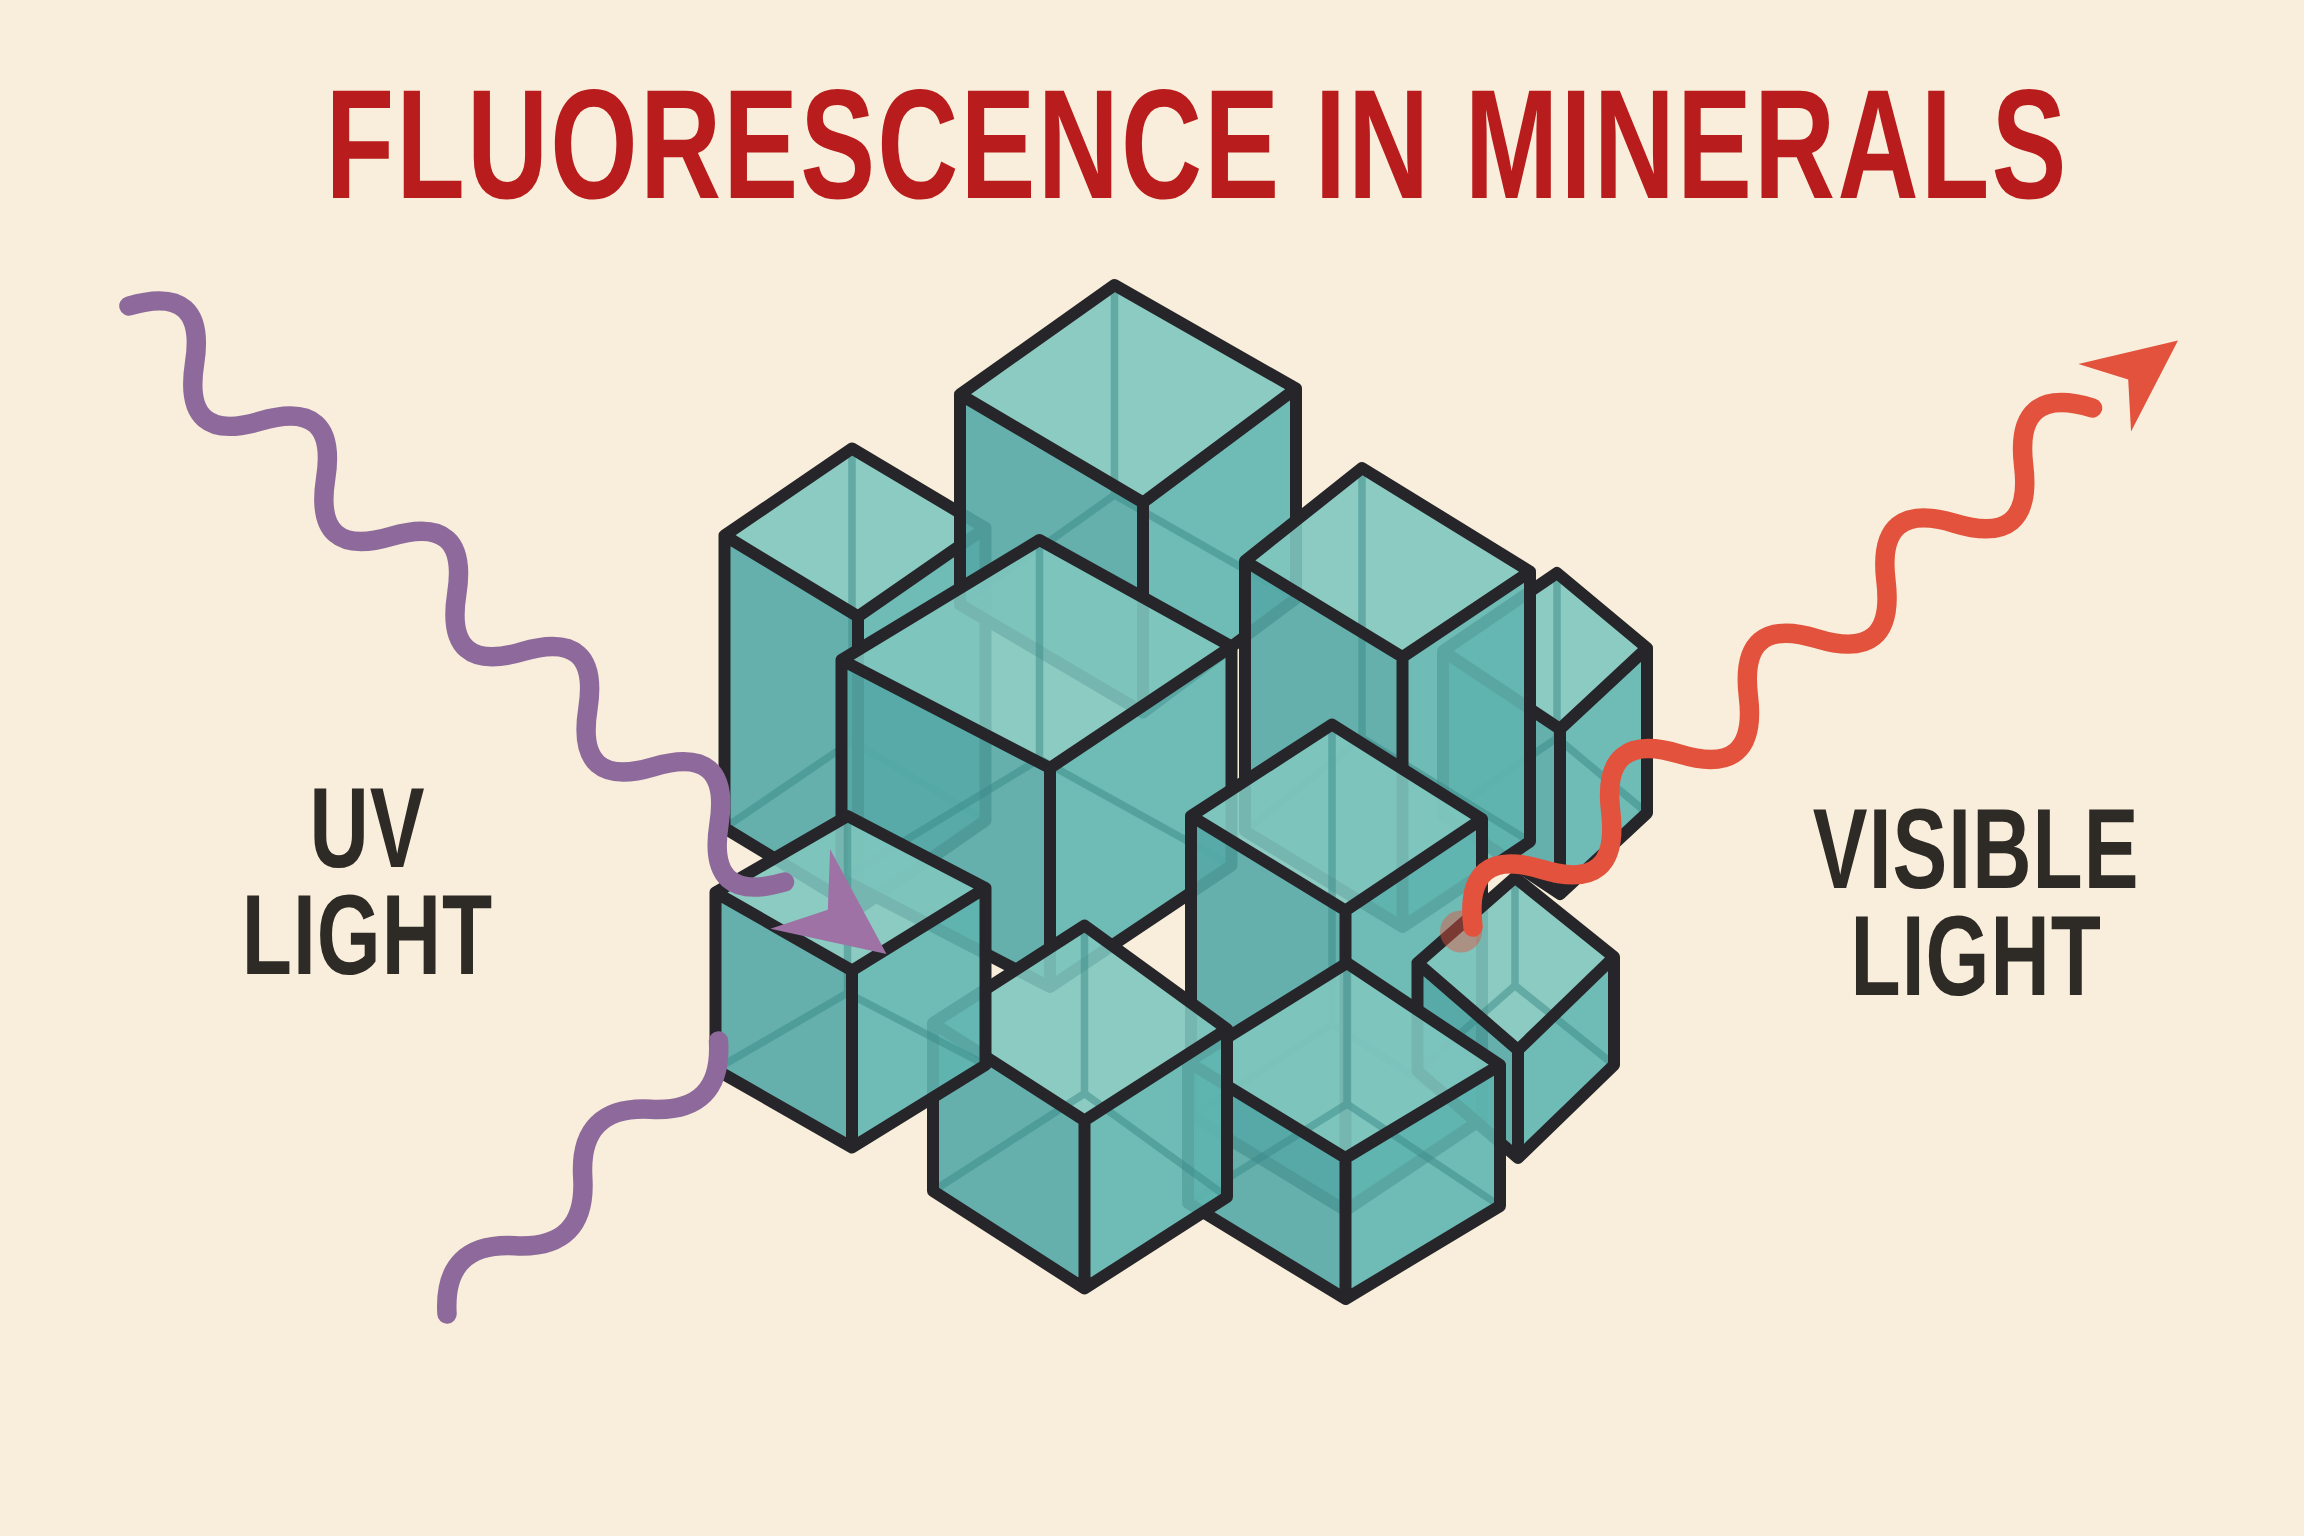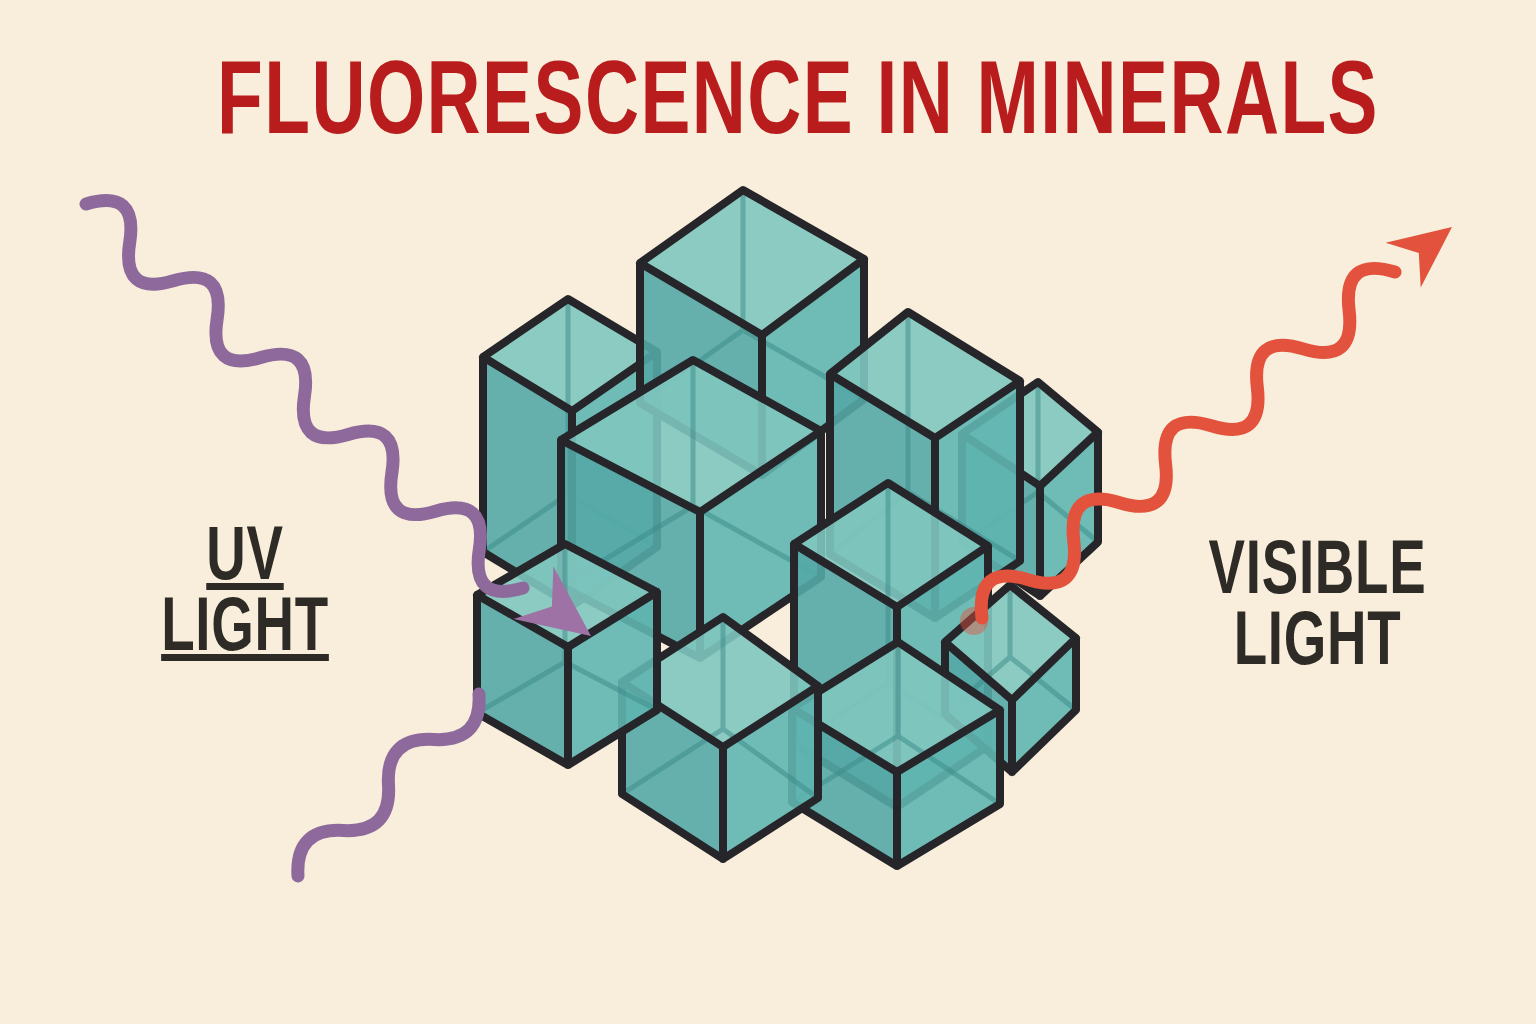--- a/index.html
+++ b/index.html
@@ -13,21 +13,21 @@
   .title{
     position:absolute;top:36px;left:0;width:100%;margin:2px;
     text-align:center;font-size:104px;font-weight:700;
     color:#b91c1c;letter-spacing:2px;white-space:nowrap;
   }
   .cond{display:block;transform:scaleX(0.72);transform-origin:50% 50%;}
   .label{
     position:absolute;text-align:center;font-weight:700;
     color:#2e2b27;font-size:76px;line-height:0.93;letter-spacing:1px;
   }
-  .label-uv{left:100px;top:518px;width:290px;text-decoration:underline;}
+  .label-uv{left:100px;top:518px;width:290px;}
   .label-visible{left:1160px;top:532px;width:315px;}
   .wave{fill:none;stroke-linecap:round;stroke-linejoin:round;}
 </style>
 </head>
 <body>
 
 <div class="stage">
 
   <svg class="diagram" viewBox="0 0 1536 1024">
     <g>

